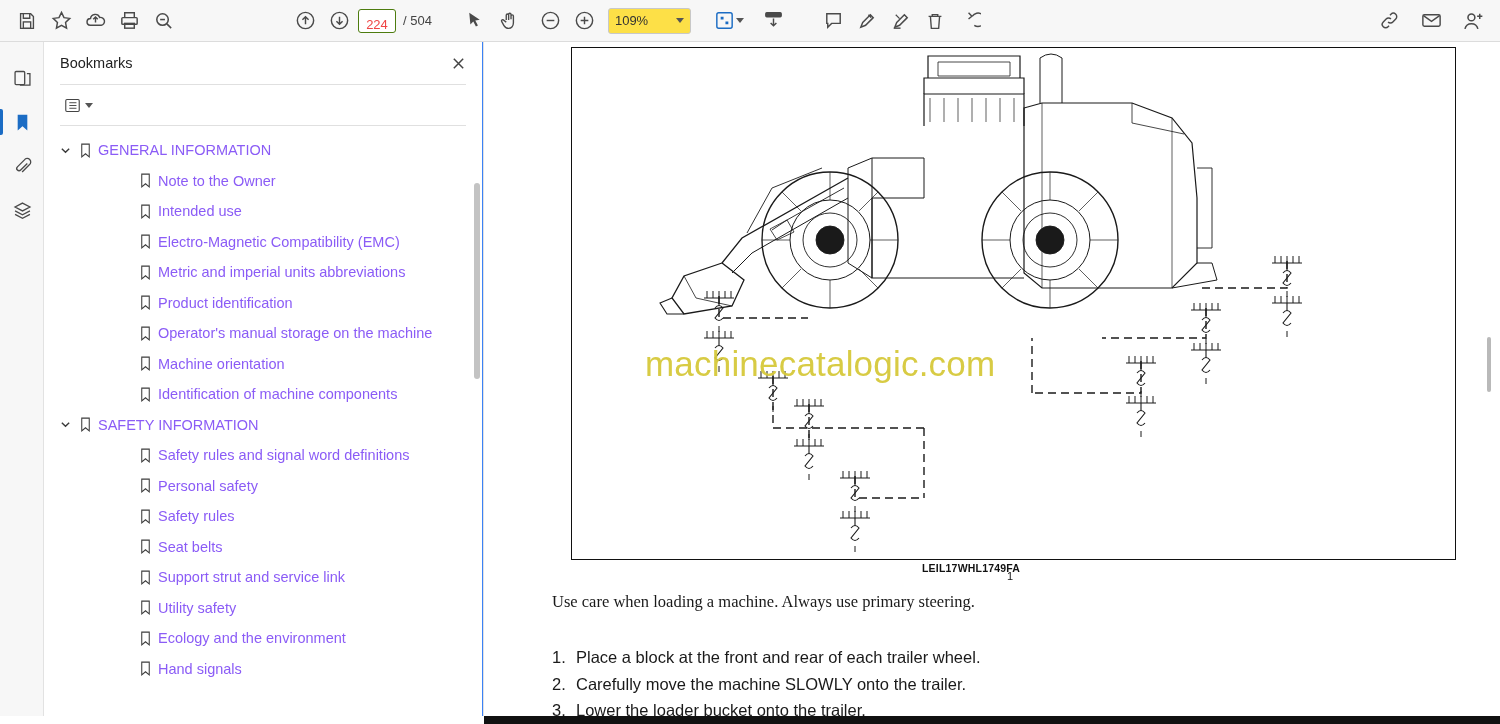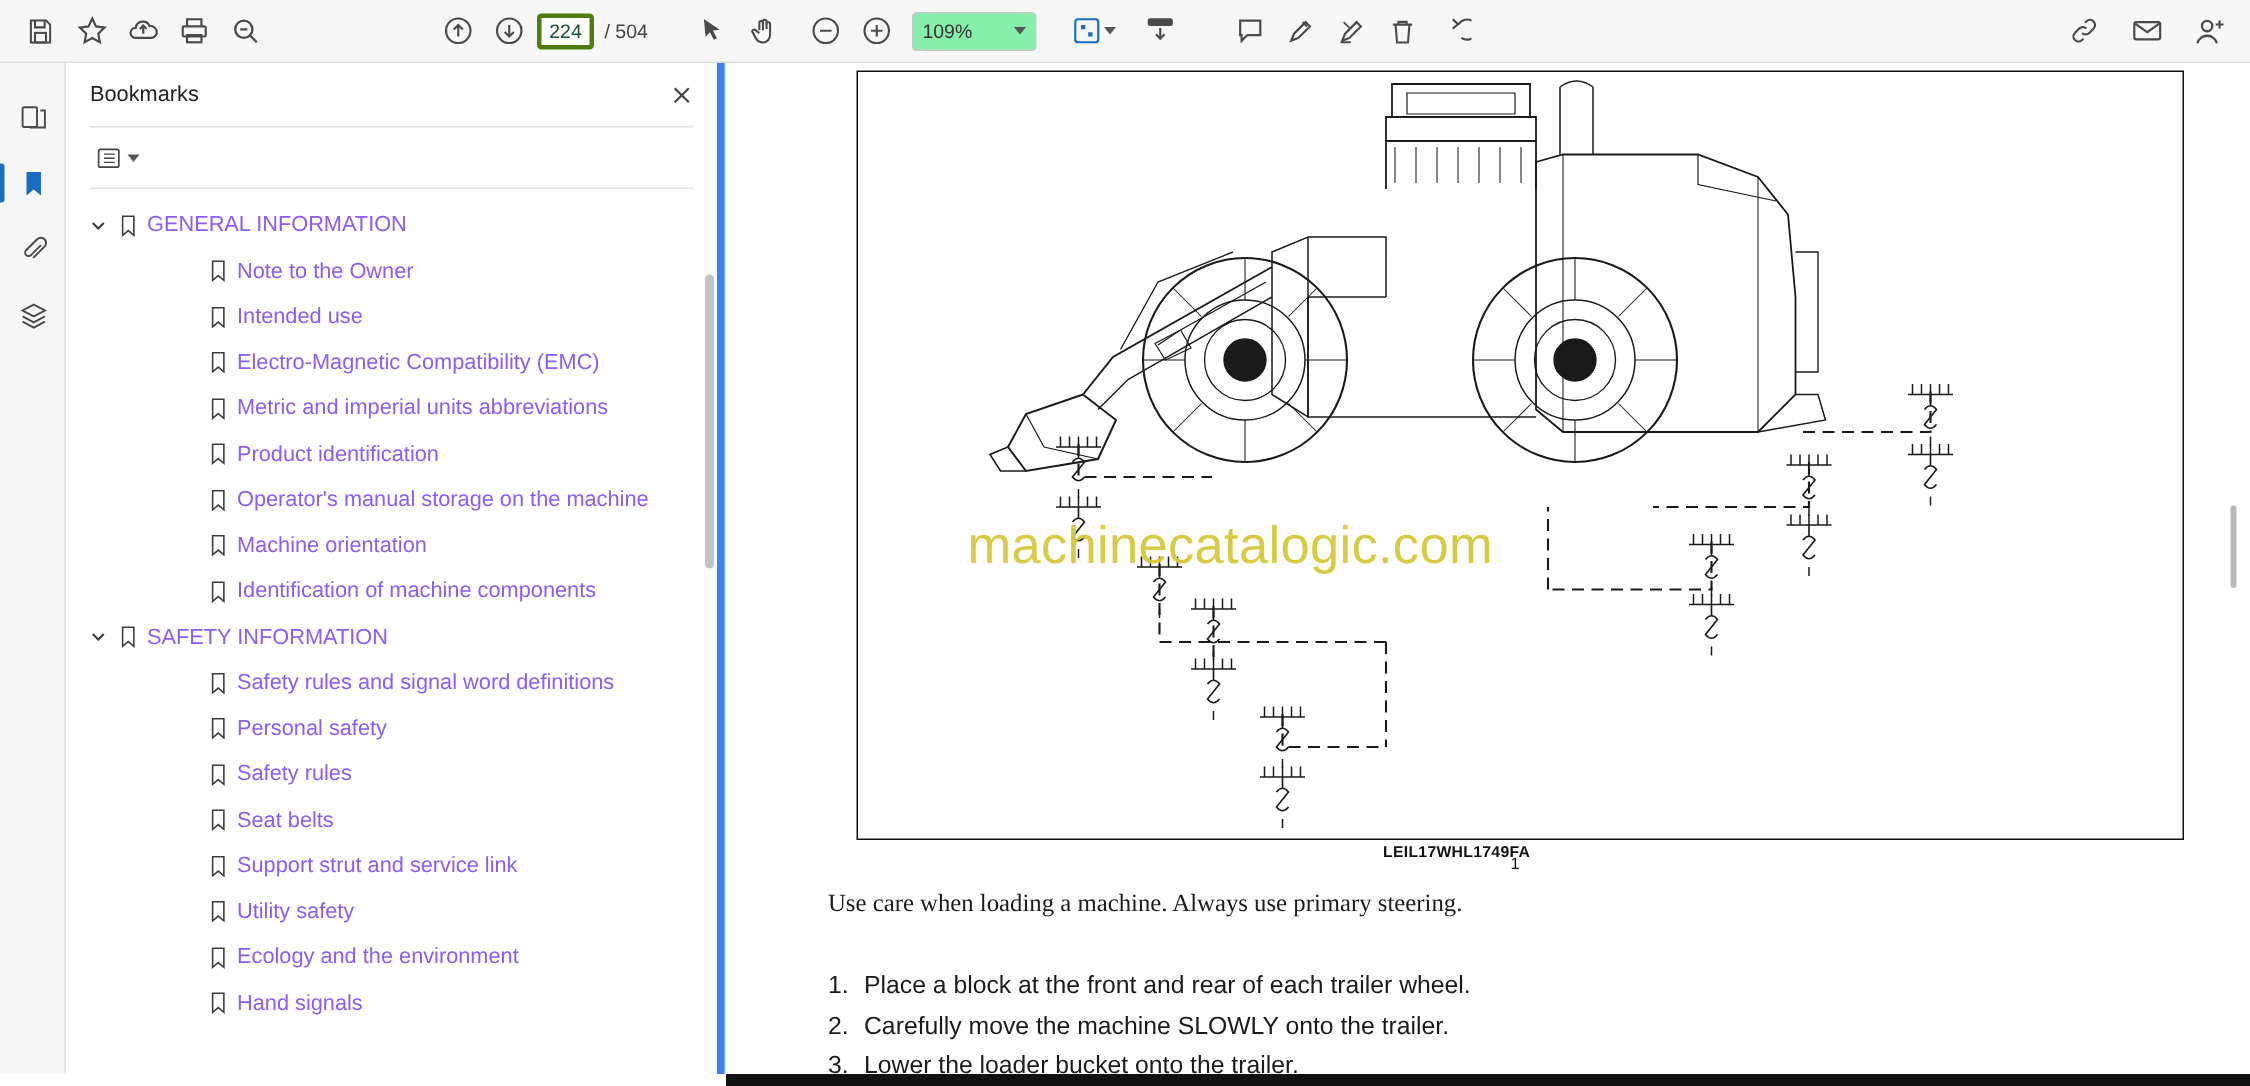--- a/index.html
+++ b/index.html
@@ -31,37 +31,37 @@
     border-radius: 4px;
     color: #4a4a4a;
     flex: none;
   }
   .tb-gap { width: 18px; flex: none; }
   .tb-gap-s { width: 8px; flex: none; }
   .tb-spacer { flex: 1 1 auto; }
 
   .page-box {
     width: 38px; height: 24px;
-    border: 3px solid #4d7c0f;
+    border: 1px solid #4d7c0f;
     background: #fff;
     border-radius: 3px;
-    font-size: 13px; color: #14532d;
-    display: flex; align-items: center; justify-content: center;
+    font-size: 13px; color: #ef4444;
+    display: flex; align-items: flex-end; justify-content: center;
     margin-left: 2px;
   }
   .page-total {
     font-size: 13px; color: #444;
     margin-left: 7px;
     white-space: nowrap;
   }
   .zoom-box {
     height: 26px;
     min-width: 62px;
     border: 1px solid #c8c8c8;
-    background: #86efac; border-radius: 3px;
+    background: #fde047; border-radius: 3px;
     display: flex; align-items: center;
     padding: 0 6px;
     margin-left: 6px;
     font-size: 13px; color: #333;
     gap: 28px;
   }
   .caret-down {
     width: 0; height: 0;
     border-left: 4px solid transparent;
     border-right: 4px solid transparent;
@@ -91,21 +91,21 @@
     content: ""; position: absolute; left: 0; top: 9px;
     width: 3px; height: 26px; background: #1b6cc4;
     border-radius: 0 2px 2px 0;
   }
 
   
   .panel {
     position: absolute; top: 42px; left: 44px;
     width: 440px; height: 682px;
     background: #fff;
-    border-right: 6px solid #3b82f6;
+    border-right: 2px solid #3b82f6;
     overflow: hidden;
   }
   .panel-head {
     height: 42px;
     display: flex; align-items: center;
     padding: 0 12px 0 16px;
     font-size: 14.5px; color: #222;
   }
   .panel-head .ttl { flex: 1 1 auto; }
   .panel-head .x {

